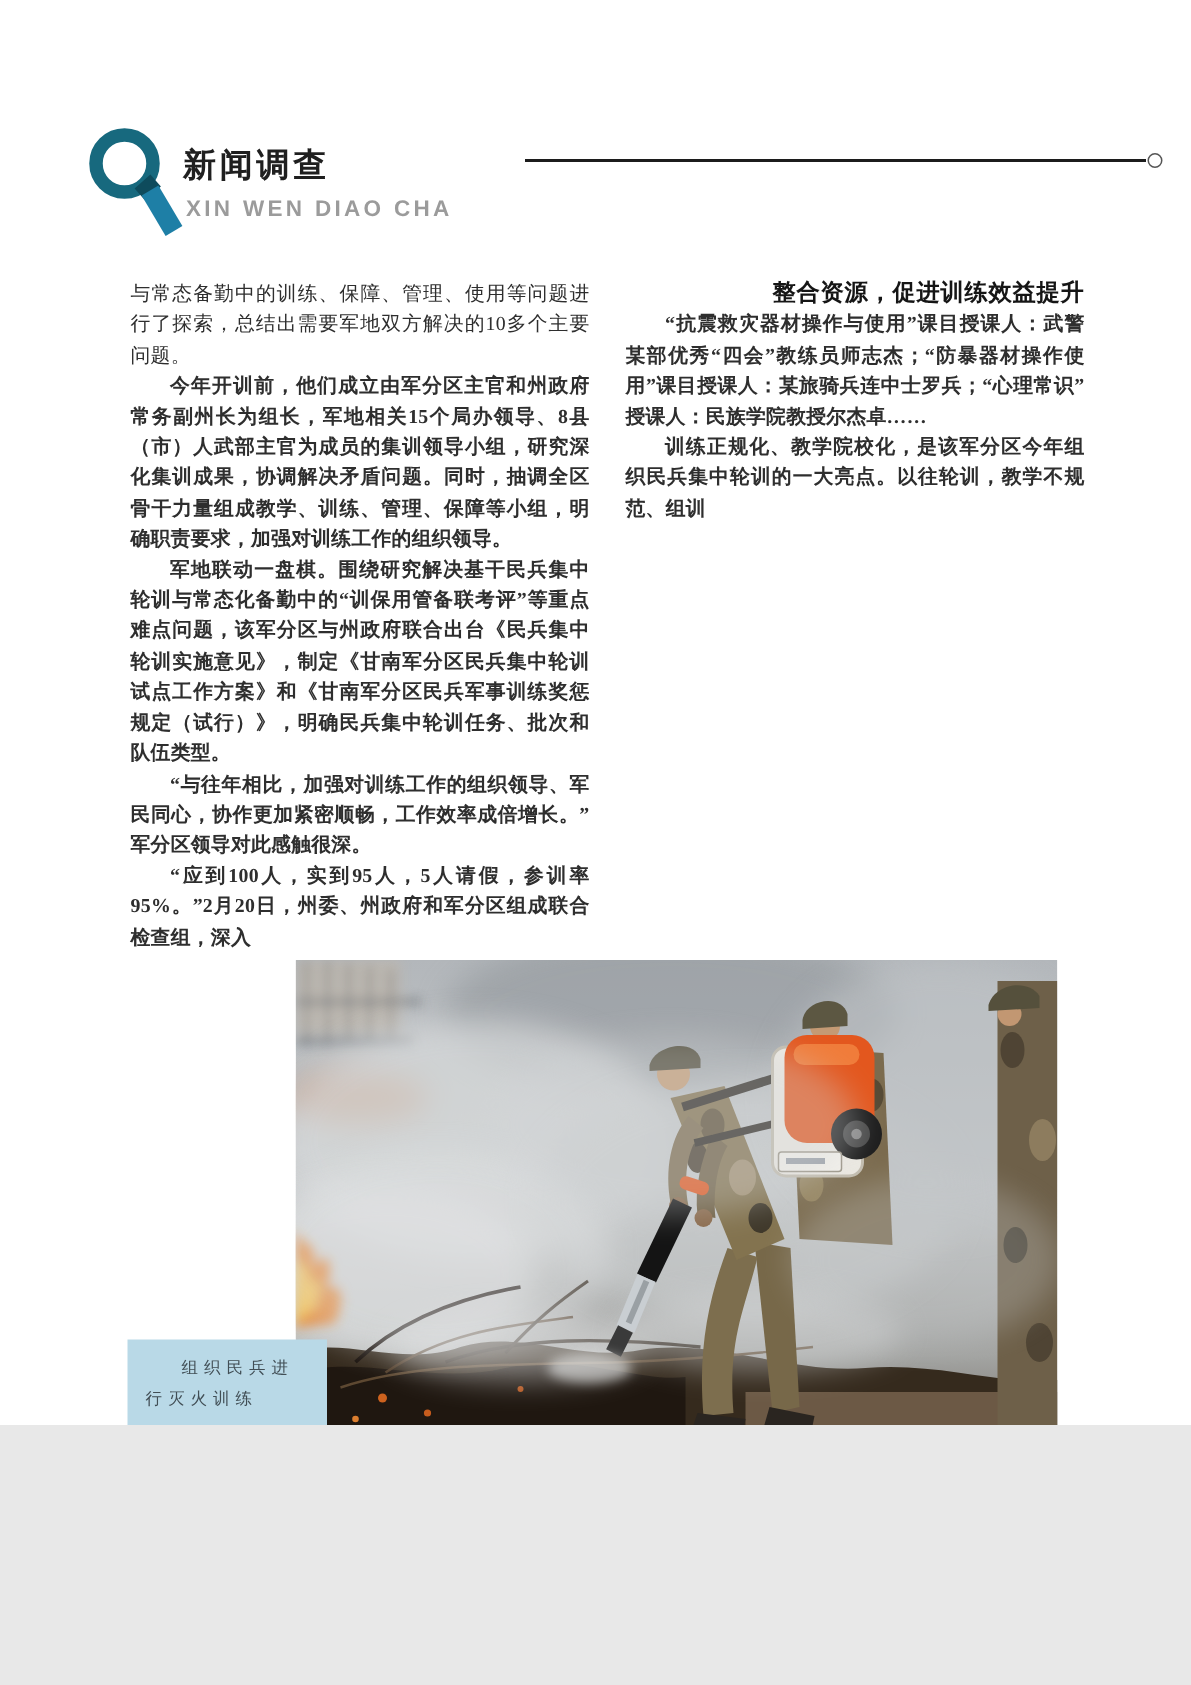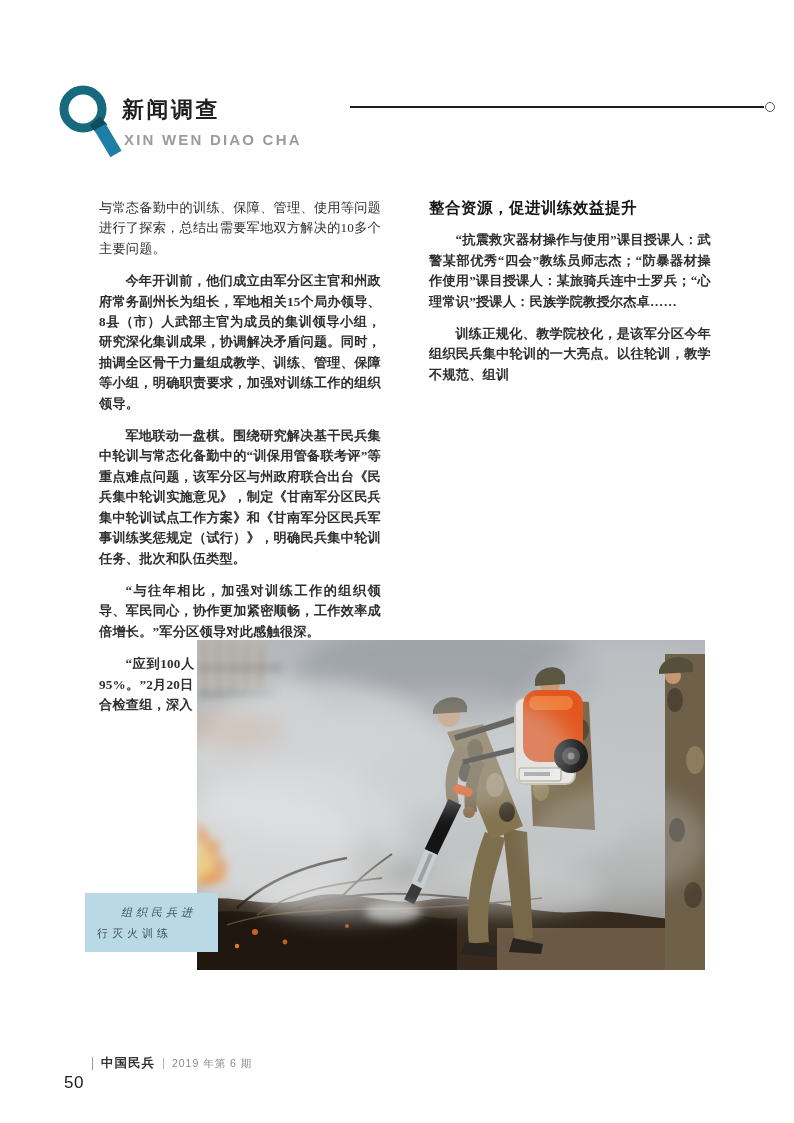--- a/index.html
+++ b/index.html
@@ -1,18 +1,18 @@
 <!DOCTYPE html>
 <html lang="zh"><head>
 <meta charset="utf-8">
 <style>
   html,body{margin:0;padding:0;background:#e8e8e8;}
   .page{
     position:relative;
-    width:794px;height:1123px;
+    width:794px;height:950px;
     margin:0 auto;
     background:#ffffff;
     overflow:hidden;
     font-family:"Liberation Serif","DejaVu Serif",serif;
     color:#2e2e2e;
   }
   
   .magnifier{position:absolute;left:56px;top:84px;width:70px;height:86px;}
   .hd-title{
     position:absolute;left:122px;top:95px;
@@ -30,44 +30,44 @@
     border:1.5px solid #555;border-radius:50%;background:#fff;
   }
   
   .col{
     position:absolute;top:186px;width:306px;
     font-size:13.2px;line-height:20.4px;letter-spacing:0.2px;
     text-align:justify;
   }
   .col-left{left:87px;}
   .col-right{left:417px;}
-  .col p{margin:12px;}
+  .col p{margin:0;}
   .col p.ind{text-indent:2em;font-weight:bold;}
   .sec-heading{
     margin:28px 0 25px 0;
-    text-align:left;
+    text-align:right;
     font-family:"Liberation Sans","DejaVu Sans",sans-serif;
     font-weight:bold;font-size:15.5px;letter-spacing:0.5px;color:#151515;
     text-indent:0;
   }
   
   .photo{
     position:absolute;left:197px;top:640px;width:508px;height:330px;
     overflow:hidden;
   }
   .photo svg{display:block;width:100%;height:100%;}
   
   .caption{
     position:absolute;left:85px;top:893px;width:133px;height:59px;
     background:#b9d9e7;box-sizing:border-box;
     padding:9px 10px 0 12px;
     font-family:"Liberation Sans","DejaVu Sans",sans-serif;
     font-size:11px;line-height:21px;letter-spacing:4px;color:#414e55;
   }
-  .caption .l1{text-indent:24px;font-style:italic;}
+  .caption .l1{text-indent:24px;}
   
   .footer{
     position:absolute;left:64px;top:1034px;
     display:flex;align-items:center;
     font-family:"Liberation Sans","DejaVu Sans",sans-serif;
   }
   .pg-num{font-size:17px;color:#1a1a1a;letter-spacing:0.5px;margin-top:39px;}
   .ft-sep{display:inline-block;width:1px;height:13px;background:#9a9a9a;margin:0 8px;}
   .ft-sep2{display:inline-block;width:1px;height:11px;background:#b5b5b5;margin:0 8px;}
   .ft-mag{font-size:12.5px;font-weight:700;color:#333;letter-spacing:1px;}

